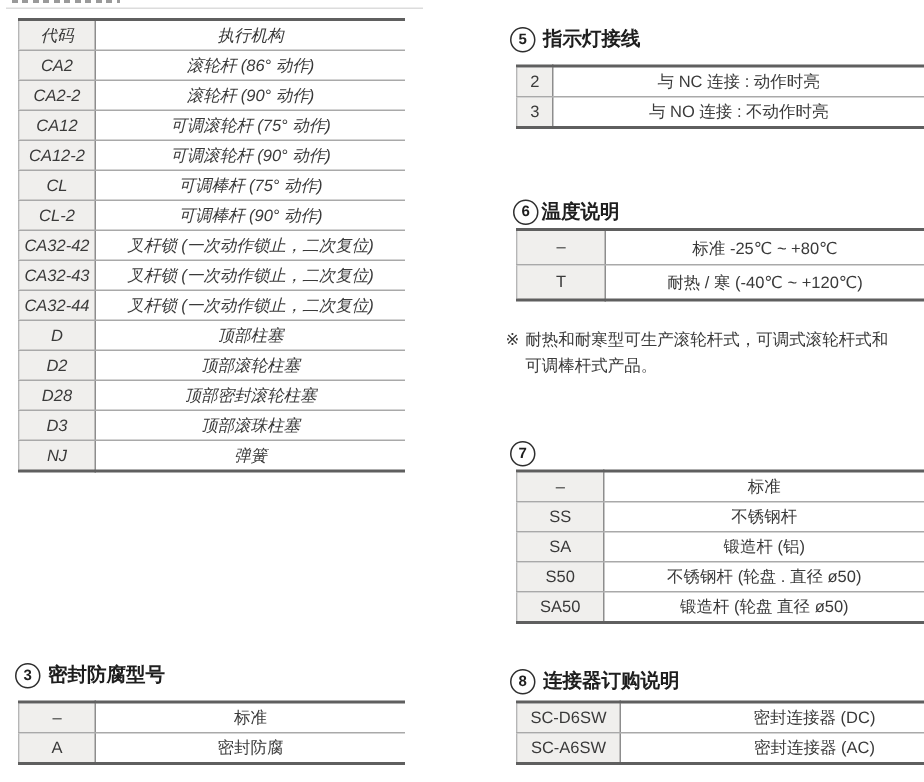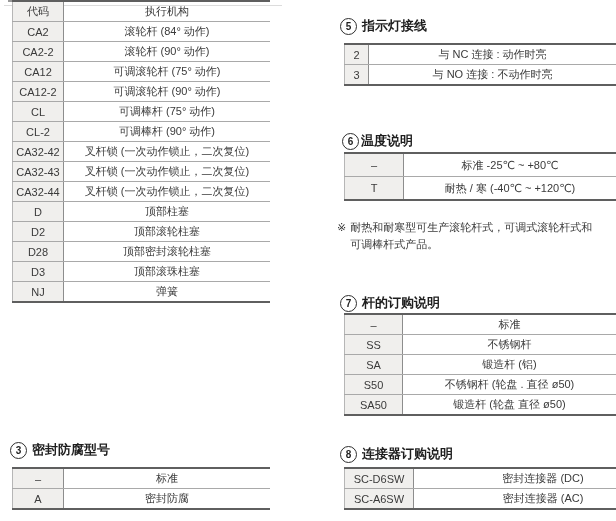--- a/index.html
+++ b/index.html
@@ -34,33 +34,33 @@
     font-size:11px;color:#3a3a3a;line-height:1.55;
   }
   .note .marker{flex:none;}
 </style>
 </head>
 <body>
 
 <div class="sliver"></div>
 <div class="sliver-line"></div>
 
-<table class="tbl" style="left:12px;top:0;width:258px;">
+<table class="tbl" style="left:12px;top:12px;width:258px;font-style:italic;">
   <colgroup>
       <col style="width:51px">
       <col>
     </colgroup>
   <tbody>
     <tr>
       <td class="c">代码</td>
       <td>执行机构</td>
     </tr>
   <tr>
         <td class="c">CA2</td>
-        <td>滚轮杆 (84° 动作)</td>
+        <td>滚轮杆 (86° 动作)</td>
       </tr>
       <tr>
         <td class="c">CA2-2</td>
         <td>滚轮杆 (90° 动作)</td>
       </tr>
       <tr>
         <td class="c">CA12</td>
         <td>可调滚轮杆 (75° 动作)</td>
       </tr>
       <tr>
@@ -172,21 +172,20 @@
       </tr>
     </tbody>
 </table>
 <div class="note" style="left:337px;top:219px;width:262px;">
   <span class="marker">※</span>
   <span>耐热和耐寒型可生产滚轮杆式，可调式滚轮杆式和可调棒杆式产品。</span>
 </div>
 
 <div class="hdg" style="left:340px;top:294px;">
   <span class="circ">7</span>
-  <span>杆的订购说明</span>
 </div>
 <table class="tbl" style="left:344px;top:313px;width:272px;">
   <colgroup>
       <col style="width:58px">
       <col>
     </colgroup>
   <tbody>
       <tr>
         <td class="c">–</td>
         <td>标准</td>

